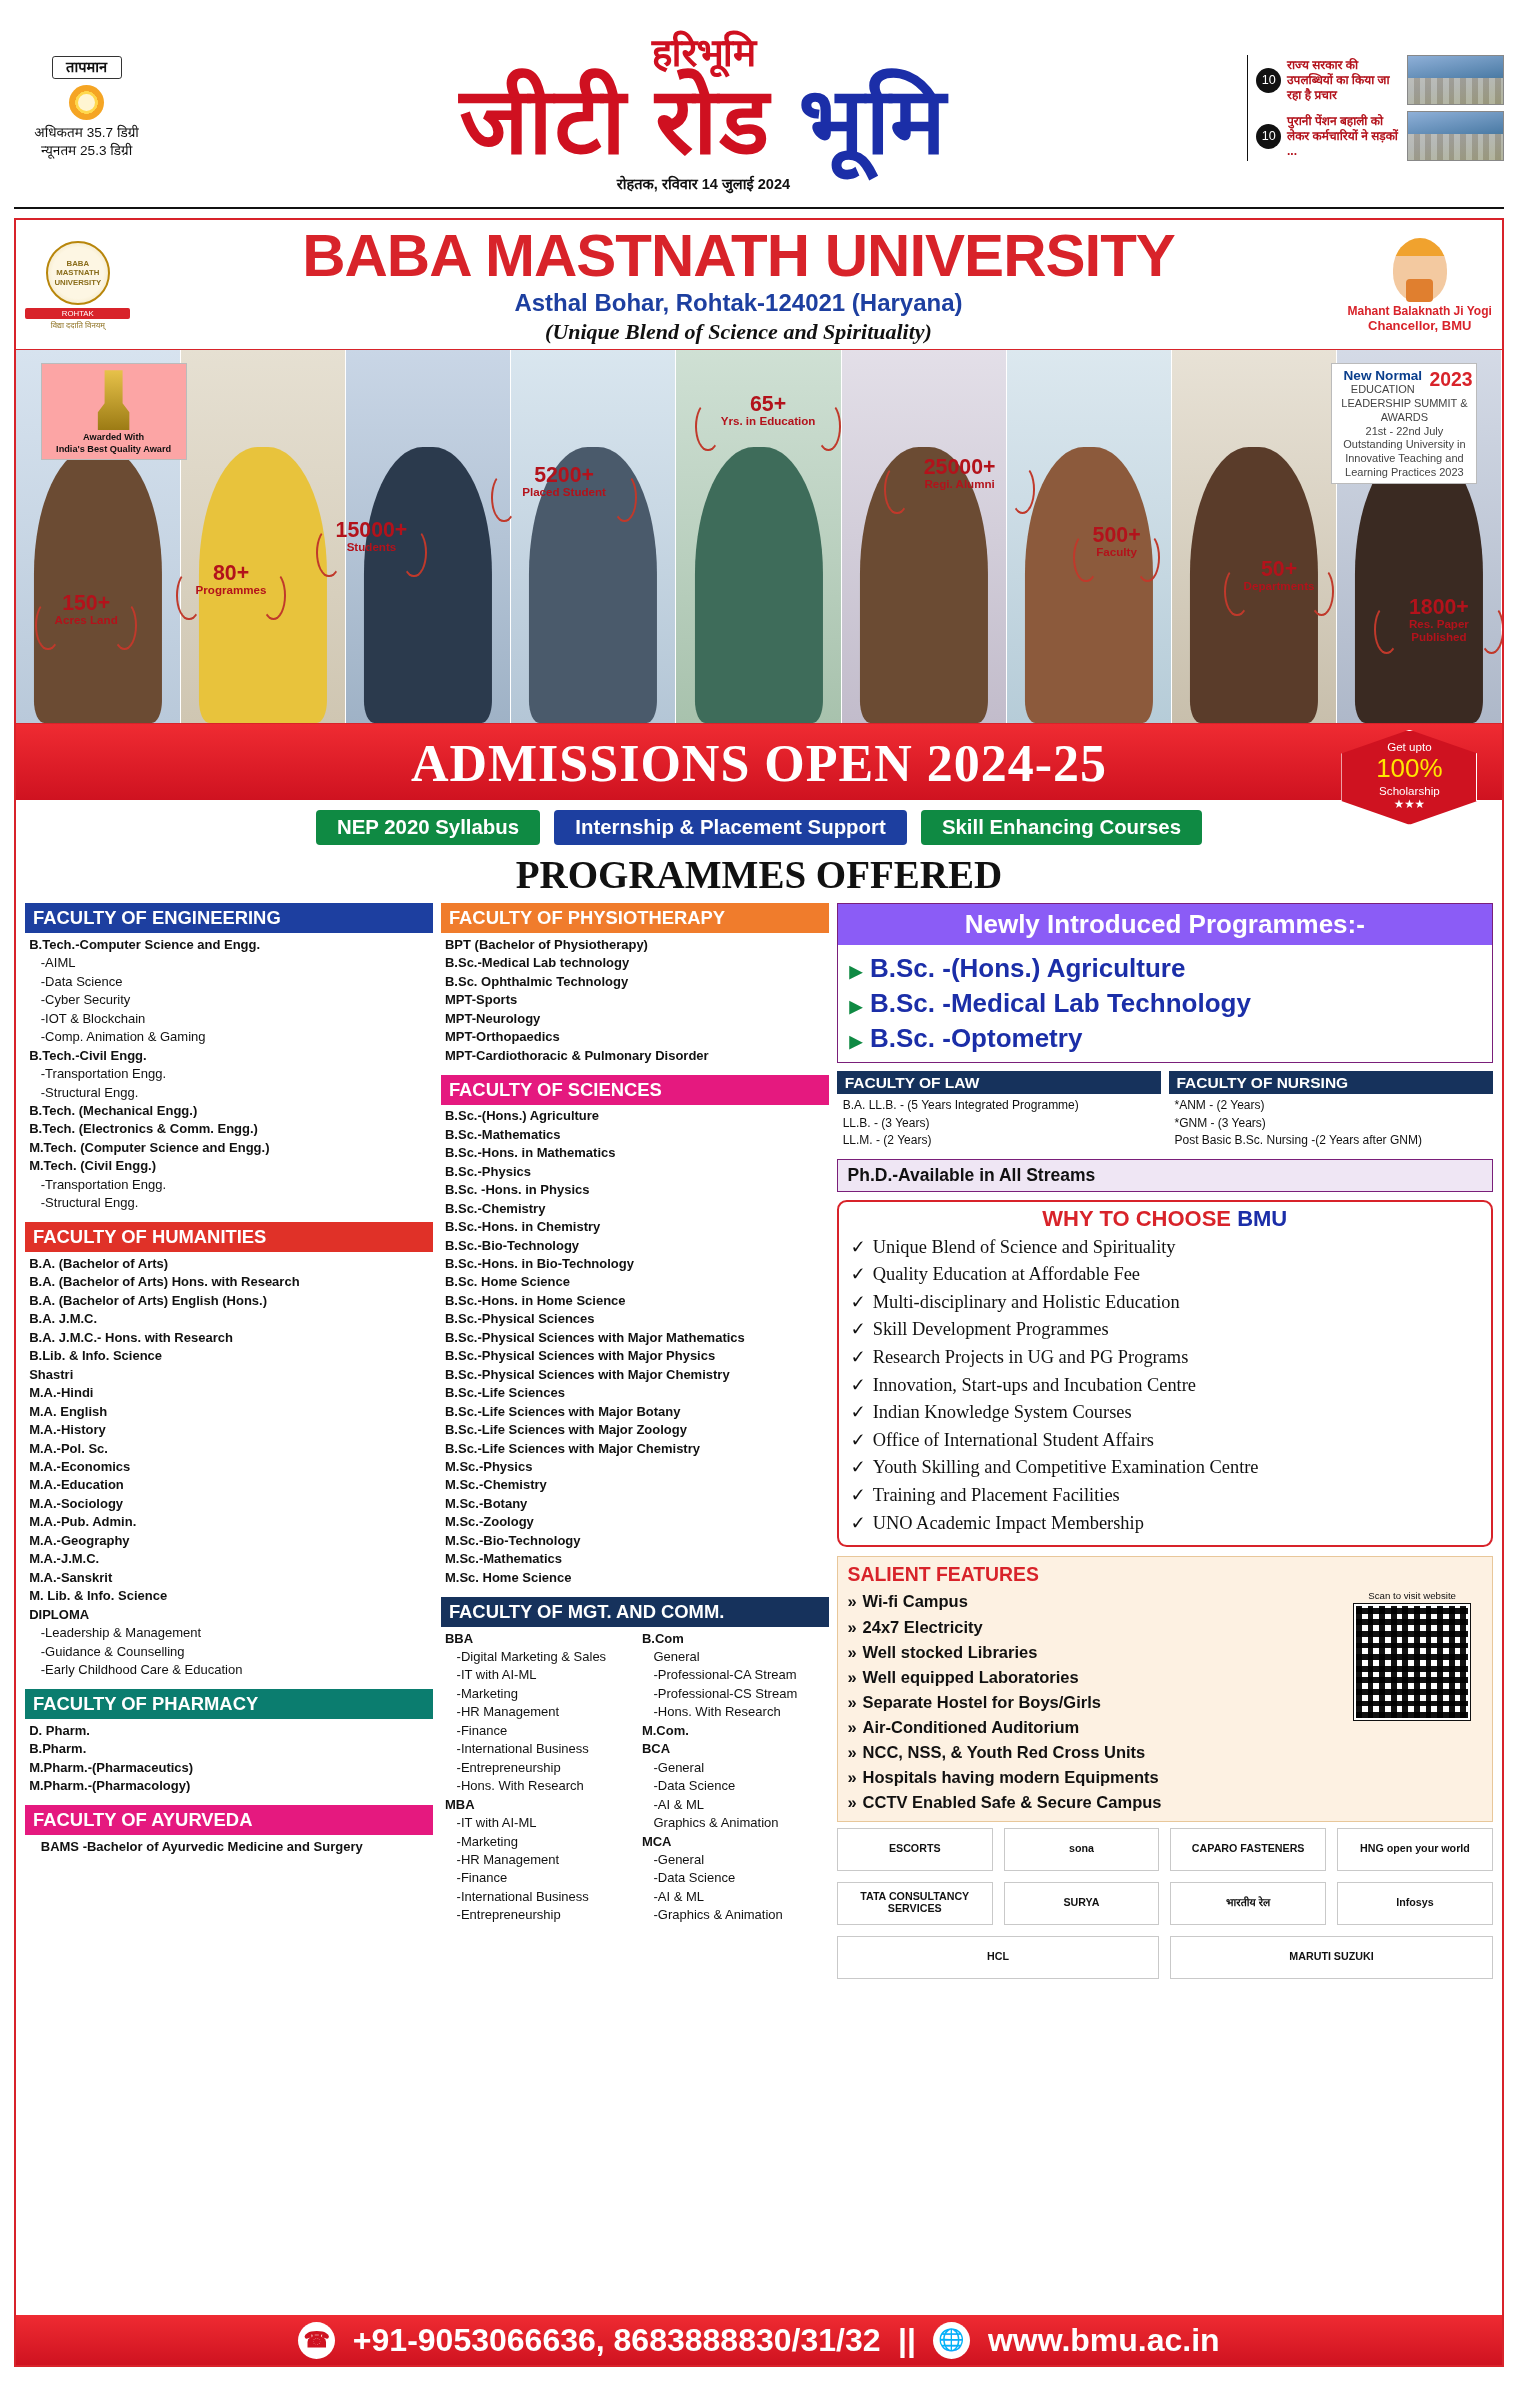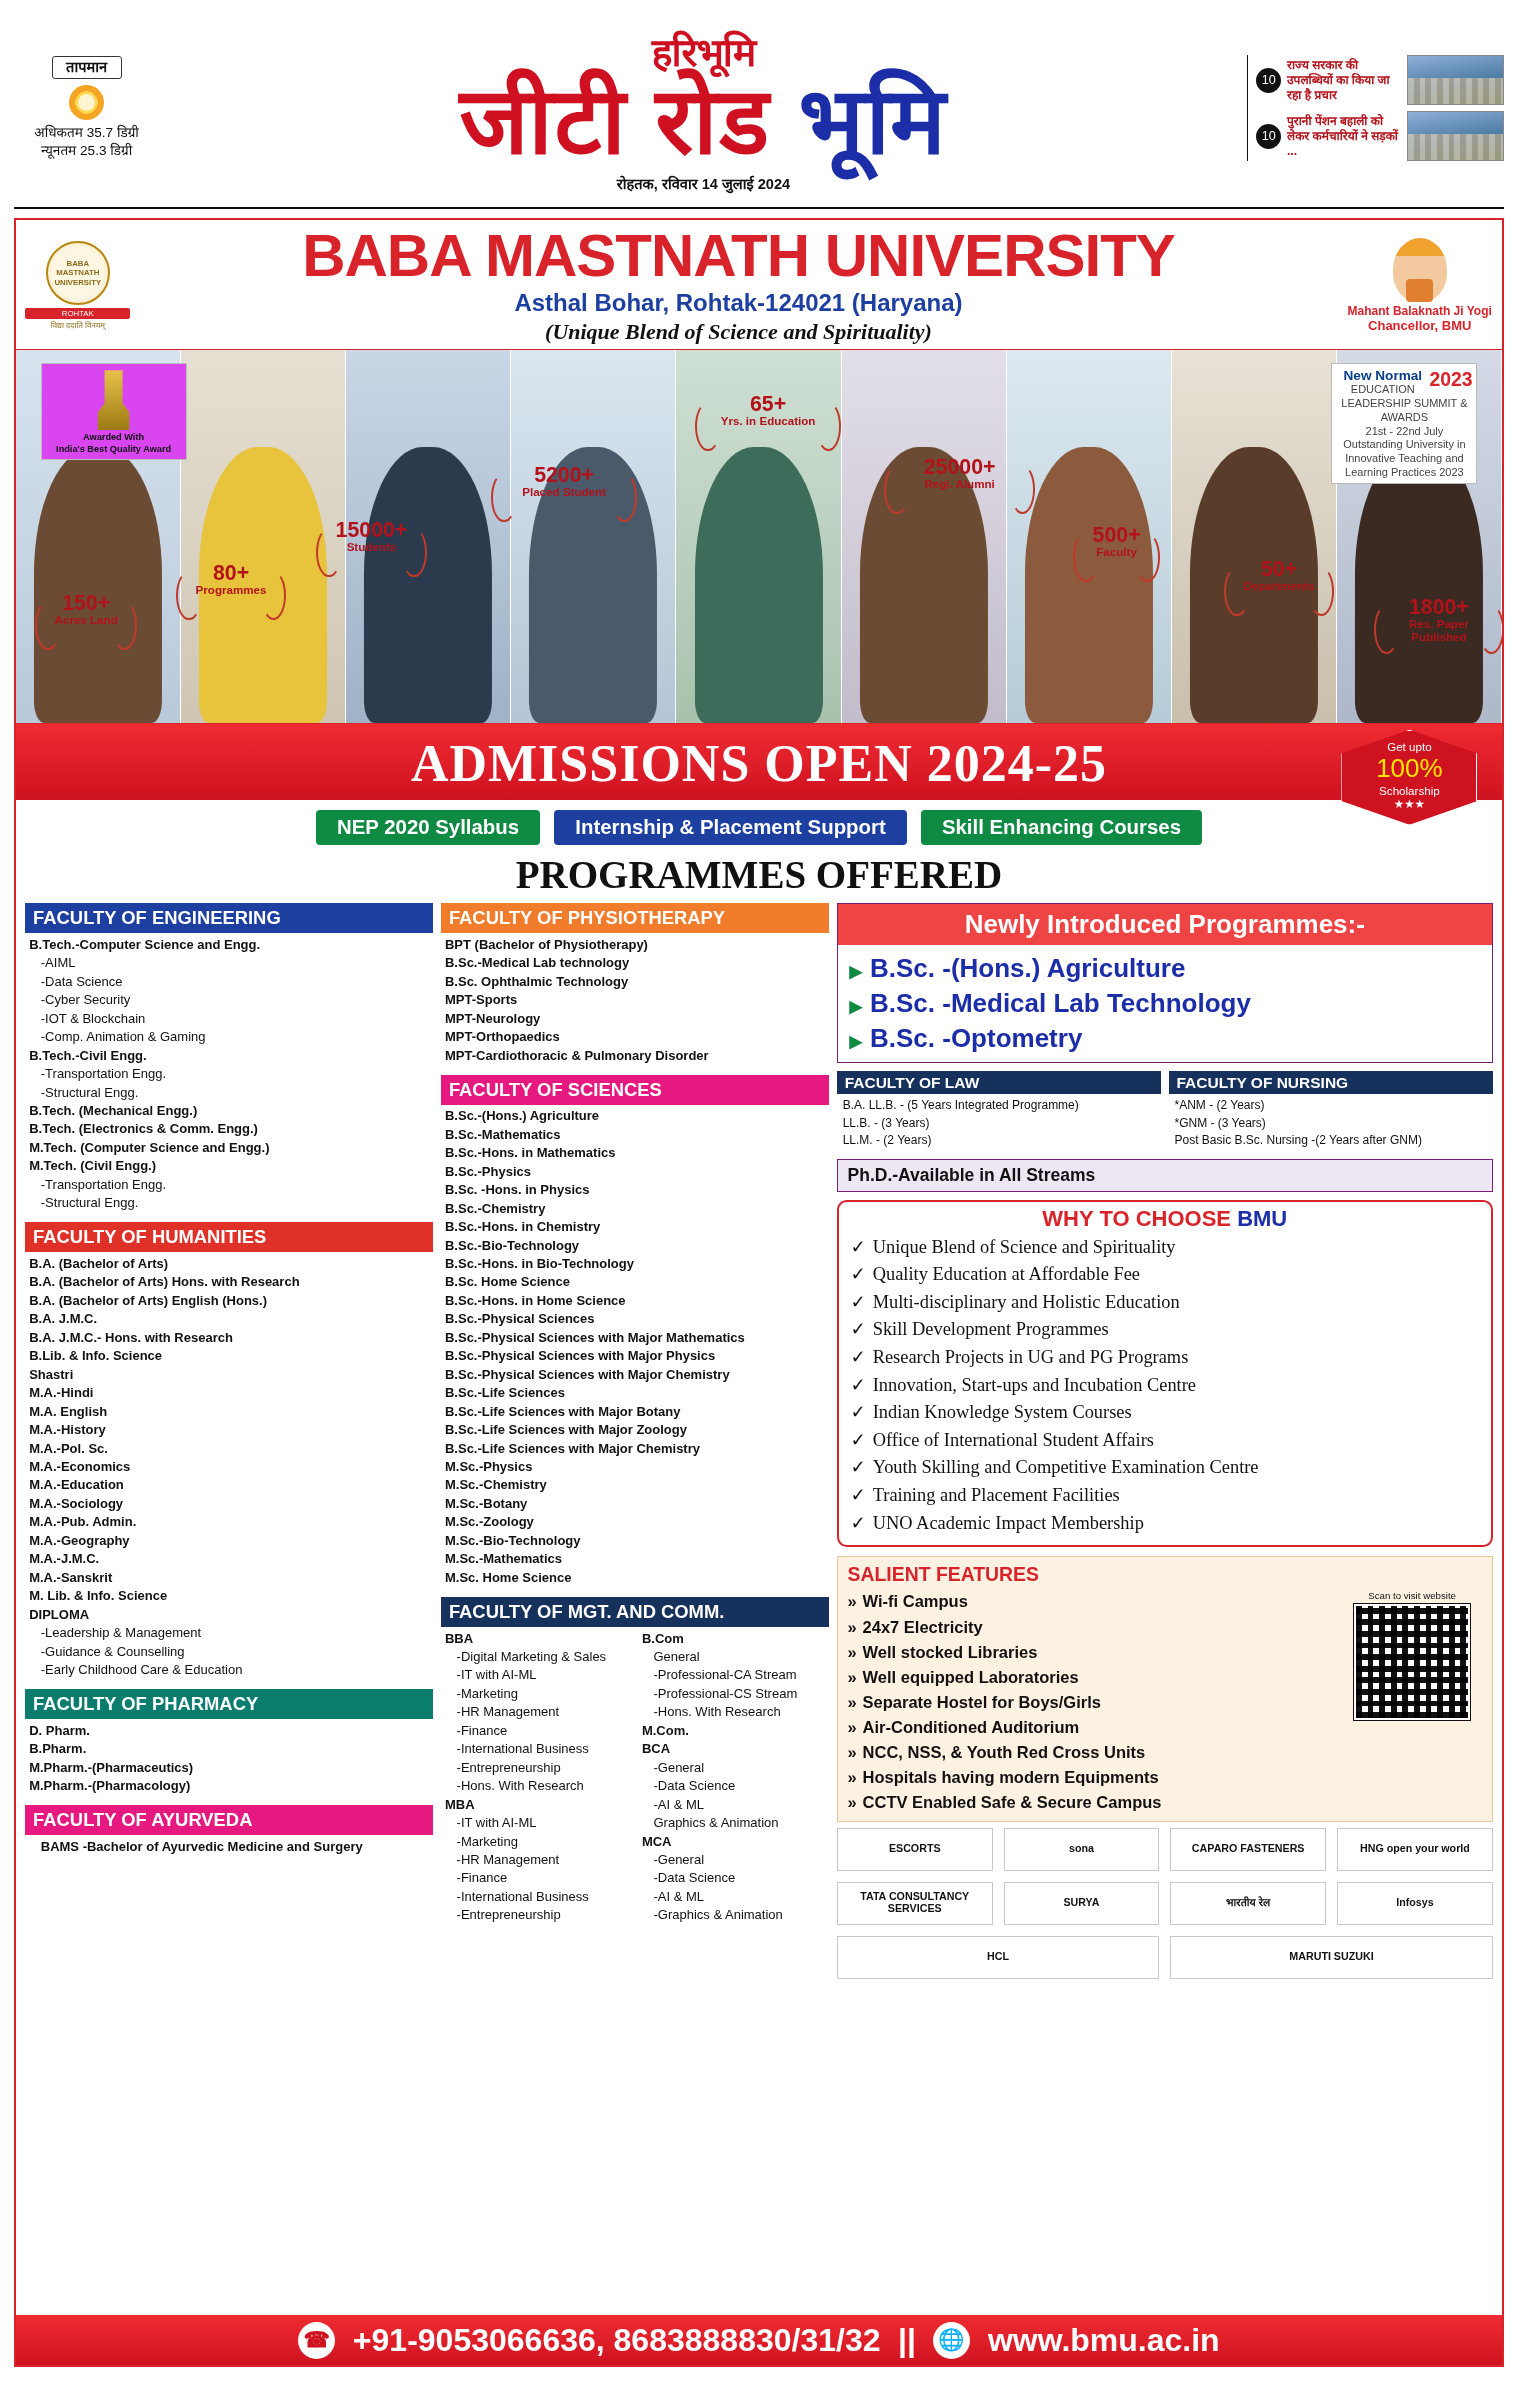--- a/index.html
+++ b/index.html
@@ -61,21 +61,21 @@
   .ch-name { color:#d8232a; font-size:12px; font-weight:bold; margin-top:1.9px; }
   .ch-role { color:#d8232a; font-size:13px; font-weight:bold; }
 
   
   .hero { position:relative; height:374px; border-bottom:1.9px solid #d8232a; overflow:hidden;
           background:#f4f7fa; }
   .hero-photos { position:absolute; inset:0; display:flex; }
   .ph { flex:1; position:relative; overflow:hidden; border-right:1px solid #fff; }
   .ph .head { position:absolute; left:50%; transform:translateX(-50%); bottom:0; width:78%; height:74%;
               border-radius:46% 46% 8% 8%; }
-  .hero-awardL, .hero-awardR { position:absolute; top:13.6px; width:146px; background:#d946ef; border:1px solid #bbb;
+  .hero-awardL, .hero-awardR { position:absolute; top:13.6px; width:146px; background:#fca5a5; border:1px solid #bbb;
               padding:3.9px; text-align:center; font-size:8.7px; z-index:4;}
   .hero-awardL { left:25px; }
   .hero-awardR { right:25px; }
   .trophy { width:45px;height:60px;margin:1.9px auto; background:linear-gradient(#e7c24a,#9c7b14);
             clip-path:polygon(30% 0,70% 0,70% 55%,85% 70%,85% 100%,15% 100%,15% 70%,30% 55%); }
   .awd-txt{font-weight:bold;font-size:9.2px;line-height:1.25;}
   .newnormal{background:#fff;}
   .nn-t{color:#0a3e8c;font-weight:bold;font-size:13.6px;}
   .nn-y{color:#d8232a;font-weight:bold;font-size:19.4px;float:right;}
   .nn-s{font-size:11px;color:#444;line-height:1.25;}
@@ -112,21 +112,21 @@
   .fac-head { color:#fff; font-weight:bold; font-size:18.4px; padding:3.9px 7.8px; margin-bottom:2.9px; }
   .fh-blue{background:#1d3fa0;} .fh-red{background:#e03128;} .fh-teal{background:#0b7d6f;}
   .fh-pink{background:#e5197f;} .fh-orange{background:#f07c2c;} .fh-magenta{background:#e5197f;} .fh-dark{background:#16325c;}
   .list { font-size:13px; line-height:1.42; margin:0 0 9.7px; padding:0 3.9px; }
   .list div { white-space:nowrap; overflow:hidden; text-overflow:ellipsis; }
   .b { font-weight:bold; }
   .ind { padding-left:11.6px; }
 
   
   .newprog { border:1.9px solid #7a1f7a; margin-bottom:7.8px; }
-  .newprog-h { background:#ef4444; color:#fff; font-weight:bold; font-size:26px; text-align:center; padding:4.9px 0; }
+  .newprog-h { background:#8b5cf6; color:#fff; font-weight:bold; font-size:26px; text-align:center; padding:4.9px 0; }
   .newprog-b { padding:5.8px 11.6px; }
   .newprog-b div { font-size:26px; font-weight:bold; color:#1b2ea8; line-height:1.35; }
   .newprog-b div:before { content:"\25B6"; color:#0f8a43; font-size:16.5px; margin-right:7.8px; }
   .twocol { display:flex; gap:7.8px; margin-bottom:6.8px; }
   .twocol > div { flex:1; }
   .sub-h { color:#fff; font-weight:bold; font-size:15.5px; padding:2.9px 7.8px; }
   .sub-b { font-size:12px; line-height:1.45; padding:2.9px 5.8px; }
   .phd { background:#efe6f4; border:1px solid #7a1f7a; font-weight:bold; font-size:17.5px; padding:4.9px 9.7px;
          margin-bottom:7.8px; }
   .why { border:2.9px solid #d8232a; border-radius:9.7px; margin-bottom:8.7px; }

